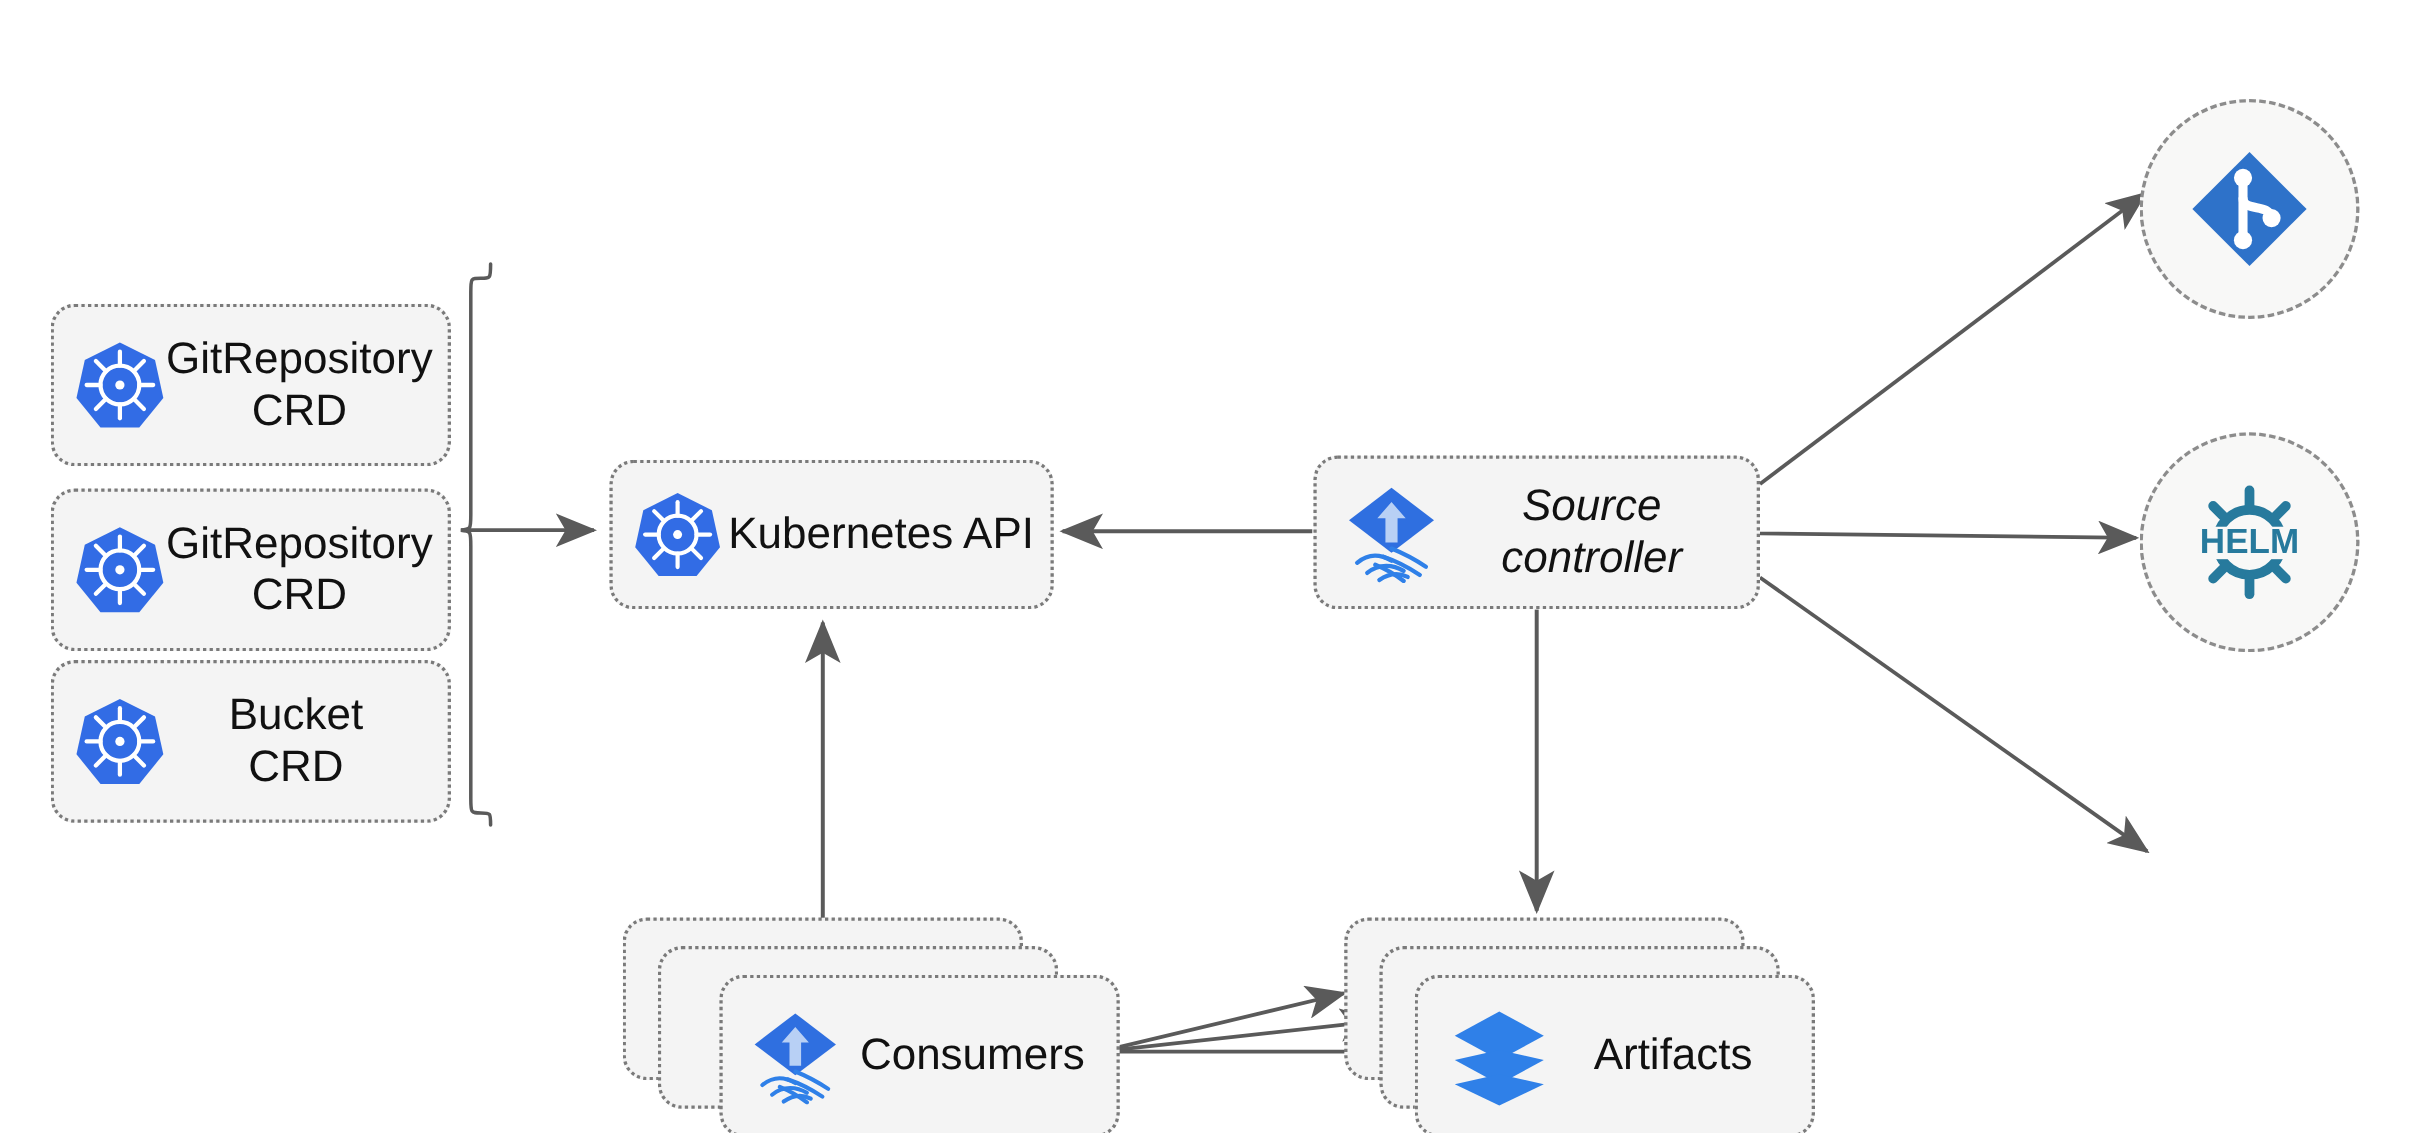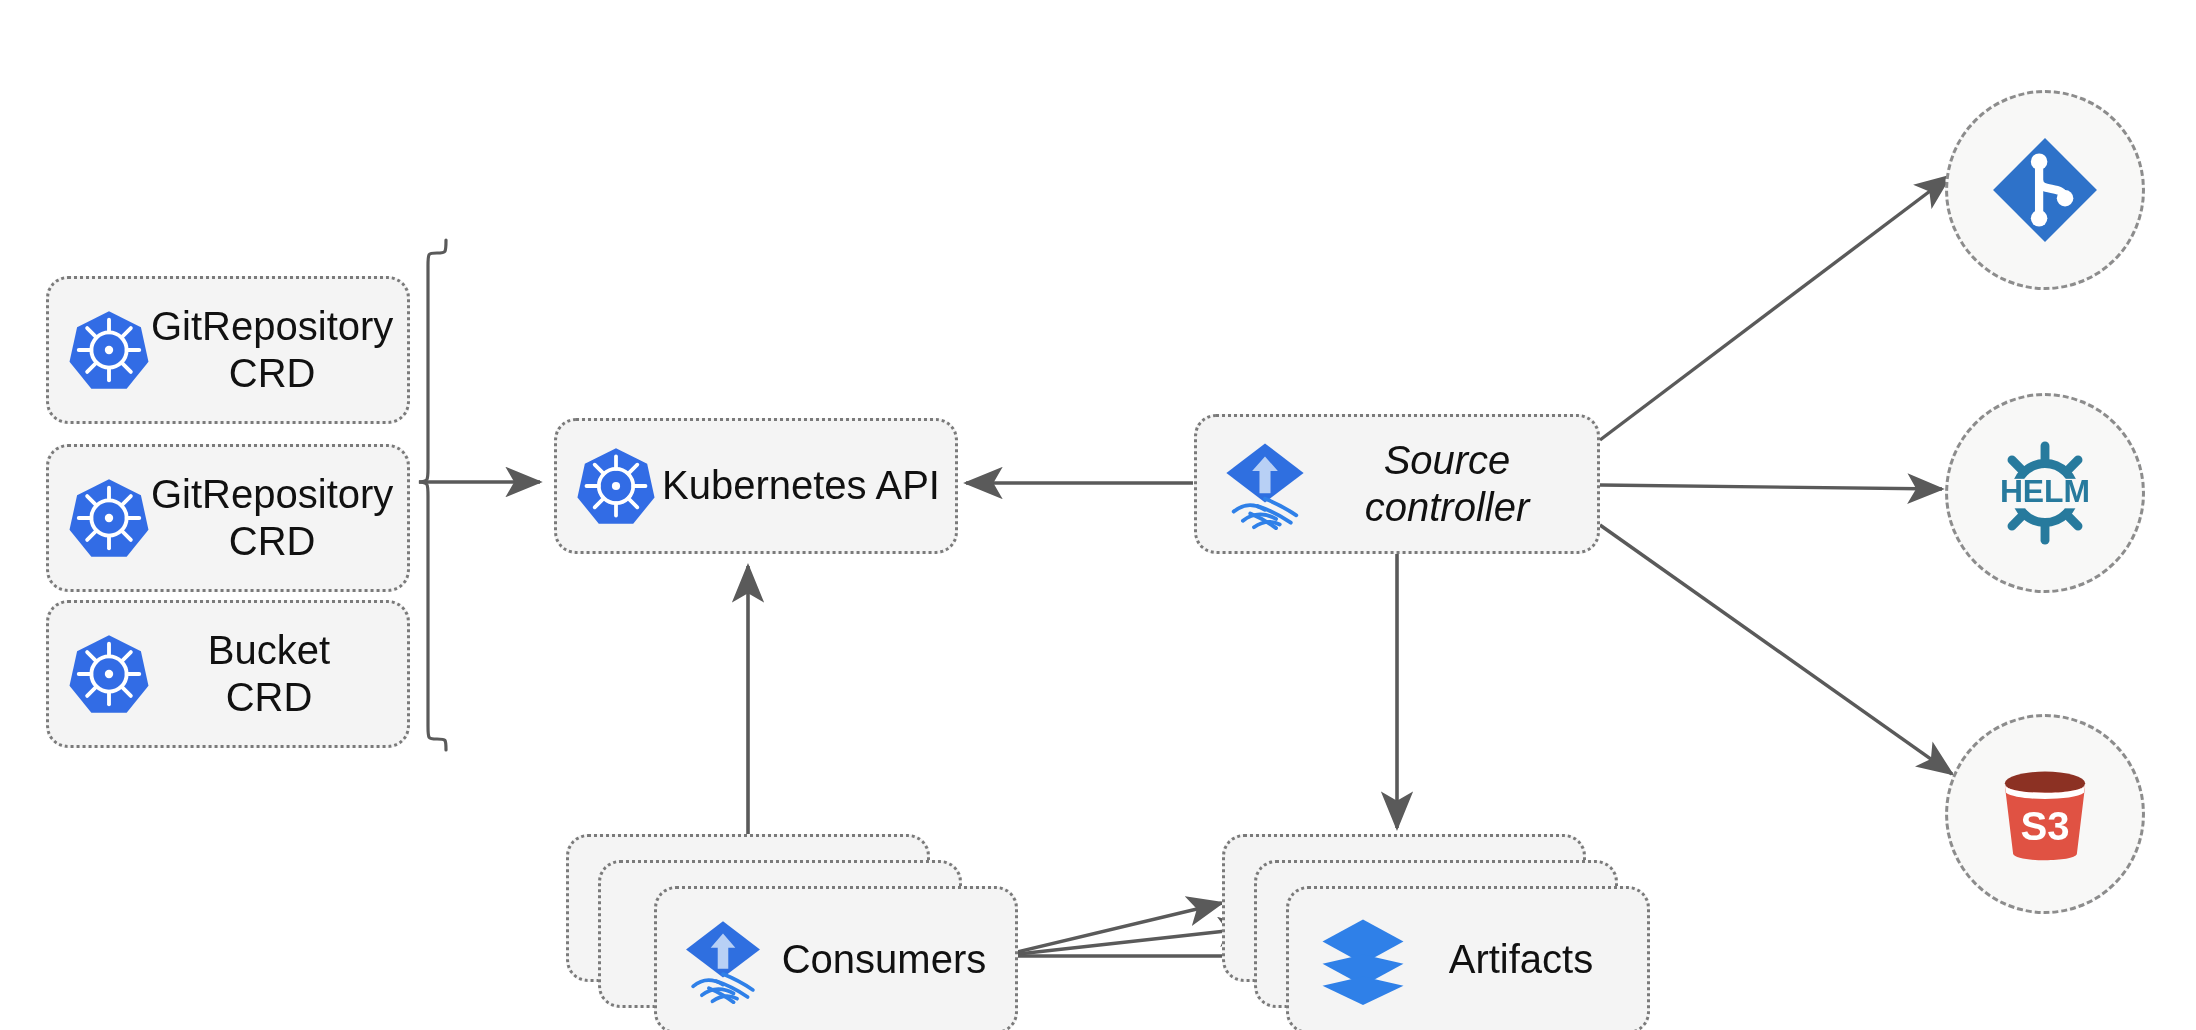--- a/index.html
+++ b/index.html
@@ -310,26 +310,14 @@
           <line x1="68" y1="68" x2="78" y2="78"></line>
           <line x1="78" y1="22" x2="68" y2="32"></line>
           <line x1="32" y1="68" x2="22" y2="78"></line>
         </g>
         <rect x="8" y="38" width="84" height="25" fill="#f8f8f7"></rect>
         <text x="50" y="58" text-anchor="middle" font-family="'Liberation Sans', sans-serif" font-size="27" font-weight="bold" fill="#277a9d">HELM</text>
       </svg>
     </span>
   </div>
 
-  <div class="circle-node" style="left:1945px; top:666px;">
-    <span class="icon-wrap">
-      <svg viewBox="0 0 100 100">
-        <ellipse cx="50" cy="24" rx="34" ry="10" fill="#8c3123"></ellipse>
-        <path d="M16 26 L23 84 C 25 91, 75 91, 77 84 L84 26
-                 C 78 34, 22 34, 16 26 Z" fill="#e05243"></path>
-        <path d="M16 26 C 22 34, 78 34, 84 26 L83 32
-                 C 74 39, 26 39, 17 32 Z" fill="#ffffff"></path>
-        <text x="50" y="72" text-anchor="middle" font-family="'Liberation Sans', sans-serif" font-size="34" font-weight="bold" fill="#ffffff">S3</text>
-      </svg>
-    </span>
-  </div>
 
 </div>
 
 </body></html>

